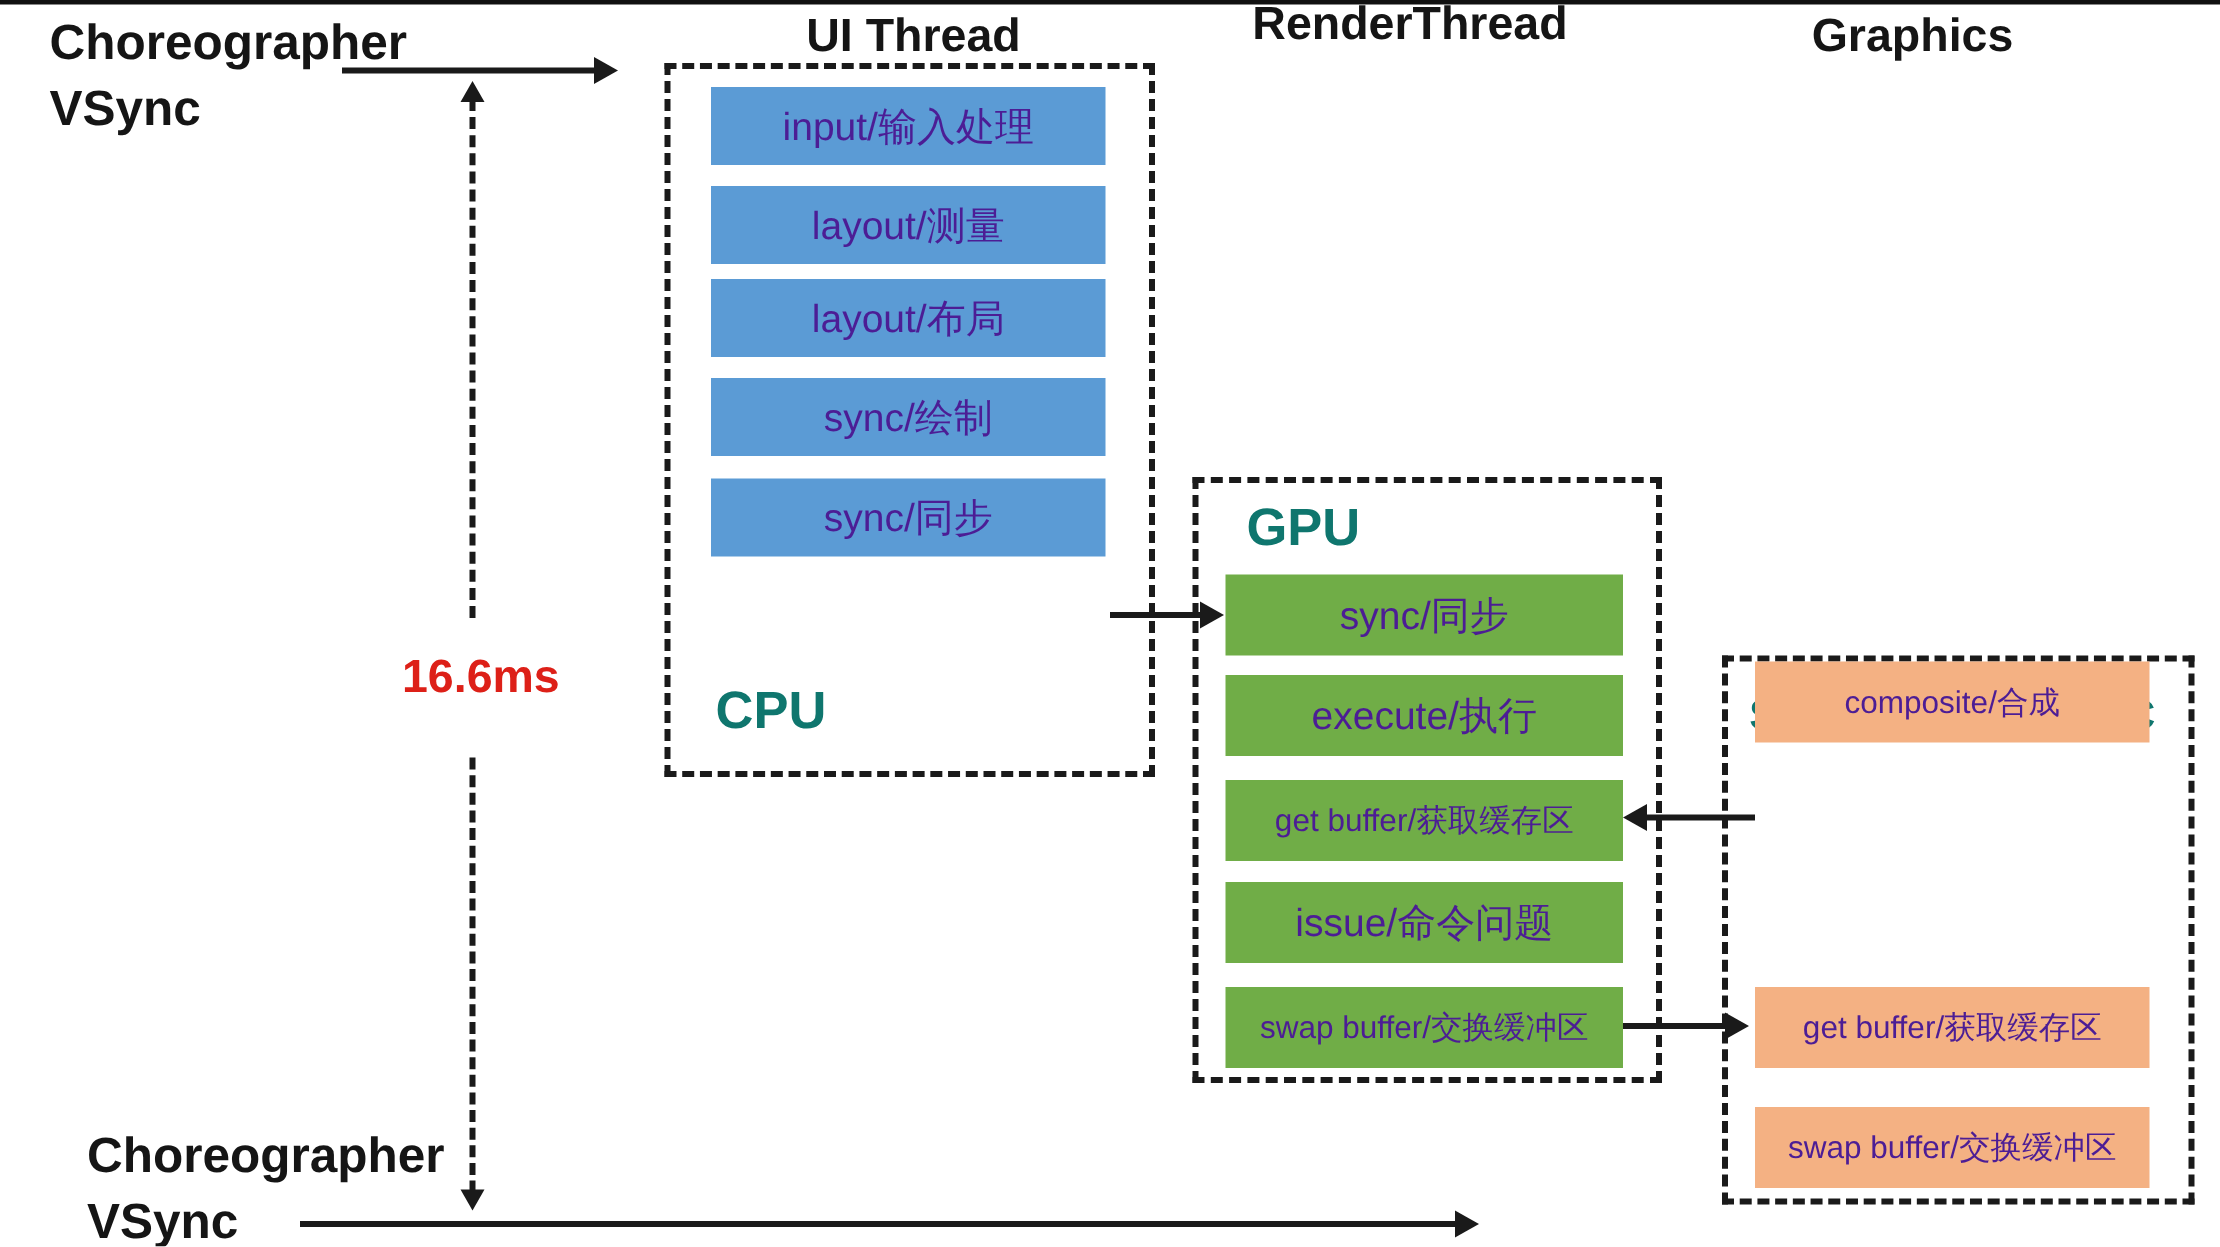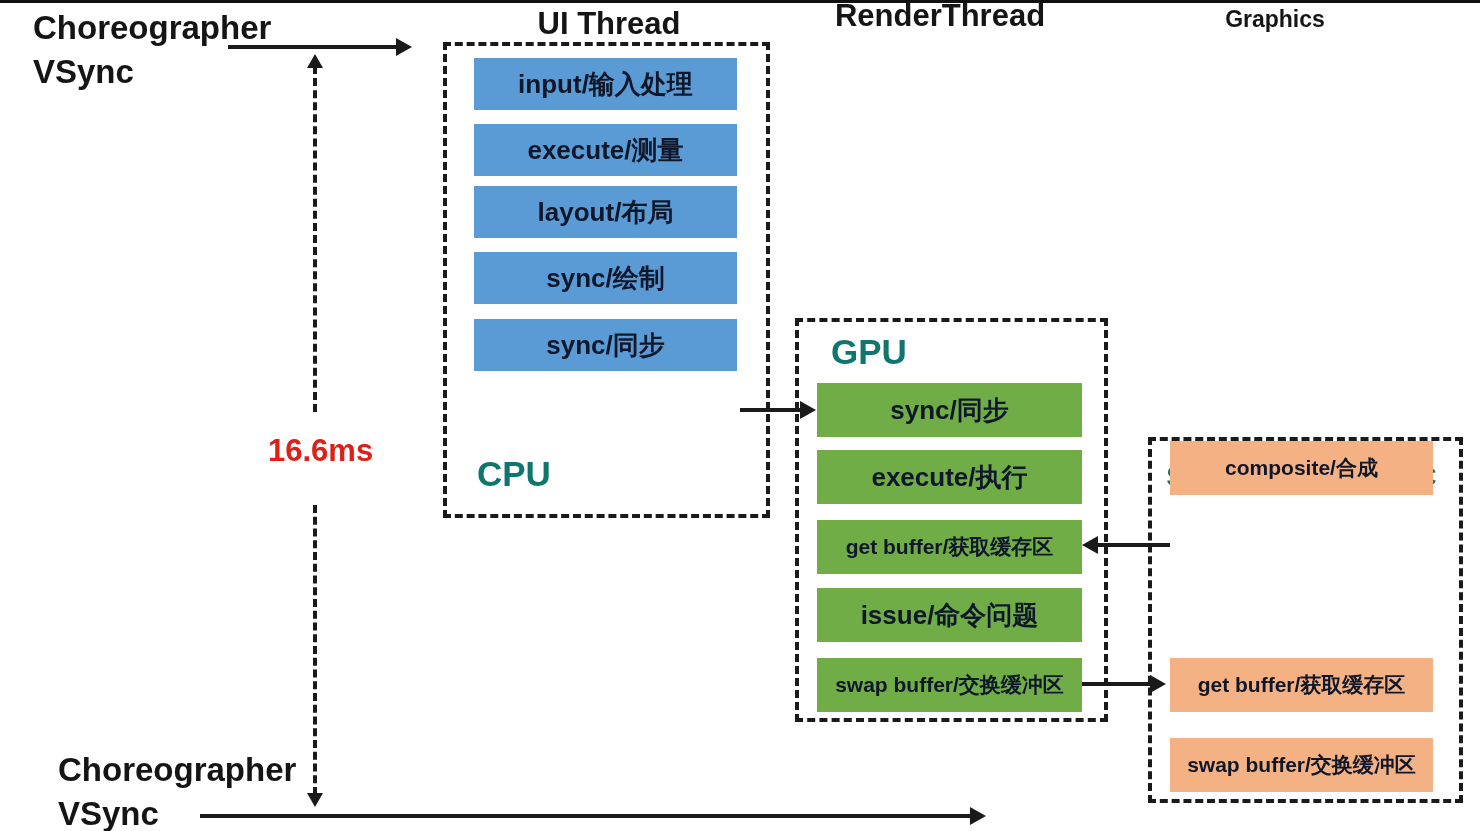--- a/index.html
+++ b/index.html
@@ -14,21 +14,21 @@
   .two-line div{line-height:44px;margin-left:23px;}
   .hdr-center{text-align:center;}
 
   
   .dash-box{position:absolute;border:4px dashed #1a1a1a;background:transparent;}
   .box-label{position:absolute;font-weight:bold;color:#0f766e;white-space:nowrap;}
 
   
   .task{
     position:absolute;display:flex;align-items:center;justify-content:center;
-    color:#0f172a;font-weight:bold;white-space:nowrap;
+    color:#4c1d95;font-weight:normal;white-space:nowrap;
   }
   .ui-box .task{left:27px;width:263px;height:52px;background:var(--task-blue);font-size:26px;}
   .ui-box .task:nth-of-type(1){top:12px;}
   .ui-box .task:nth-of-type(2){top:78px;}
   .ui-box .task:nth-of-type(3){top:140px;}
   .ui-box .task:nth-of-type(4){top:206px;}
   .ui-box .task:nth-of-type(5){top:273px;}
   .ui-box .task:nth-of-type(6){top:339px;}
 
   .gpu-box .task{left:18px;width:265px;height:54px;background:var(--task-green);font-size:26px;}
@@ -61,35 +61,35 @@
 
   <div class="top-strip"></div>
 
   <div class="hdr two-line" style="left:10px;top:6px;font-size:33px;">
     <div>Choreographer</div>
     <div>VSync</div>
   </div>
 
   <div class="hdr hdr-center" style="left:449px;top:8px;width:320px;font-size:31px;">UI Thread</div>
   <div class="hdr hdr-center" style="left:790px;top:0;width:300px;font-size:31px;">RenderThread</div>
-  <div class="hdr hdr-center" style="left:1150px;top:8px;width:250px;font-size:23px;">Graphics</div>
+  <div class="hdr hdr-center" style="left:1150px;top:8px;width:250px;font-size:31px;">Graphics</div>
 
   <div class="hline" style="left:228px;top:45px;width:172px;"></div>
   <div class="ah ah-right" style="left:396px;top:38px;"></div>
 
   <div class="ah ah-up" style="left:307px;top:54px;"></div>
   <div class="vdash" style="left:313px;top:66px;height:346px;"></div>
   <div class="vdash" style="left:313px;top:505px;height:290px;"></div>
   <div class="ah ah-down" style="left:307px;top:793px;"></div>
 
   <div class="interval" style="left:268px;top:433px;">16.6ms</div>
 
   <div class="dash-box ui-box" style="left:443px;top:42px;width:319px;height:468px;">
     <div class="task">input/输入处理</div>
-    <div class="task">execute/测量</div>
+    <div class="task">layout/测量</div>
     <div class="task">layout/布局</div>
     <div class="task">sync/绘制</div>
     <div class="task">sync/同步</div>
     <div class="box-label" style="left:30px;top:408px;font-size:35px;">CPU</div>
   </div>
 
   <div class="hline" style="left:740px;top:408px;width:64px;"></div>
   <div class="ah ah-right" style="left:800px;top:401px;"></div>
 
   <div class="dash-box gpu-box" style="left:795px;top:318px;width:305px;height:396px;">

